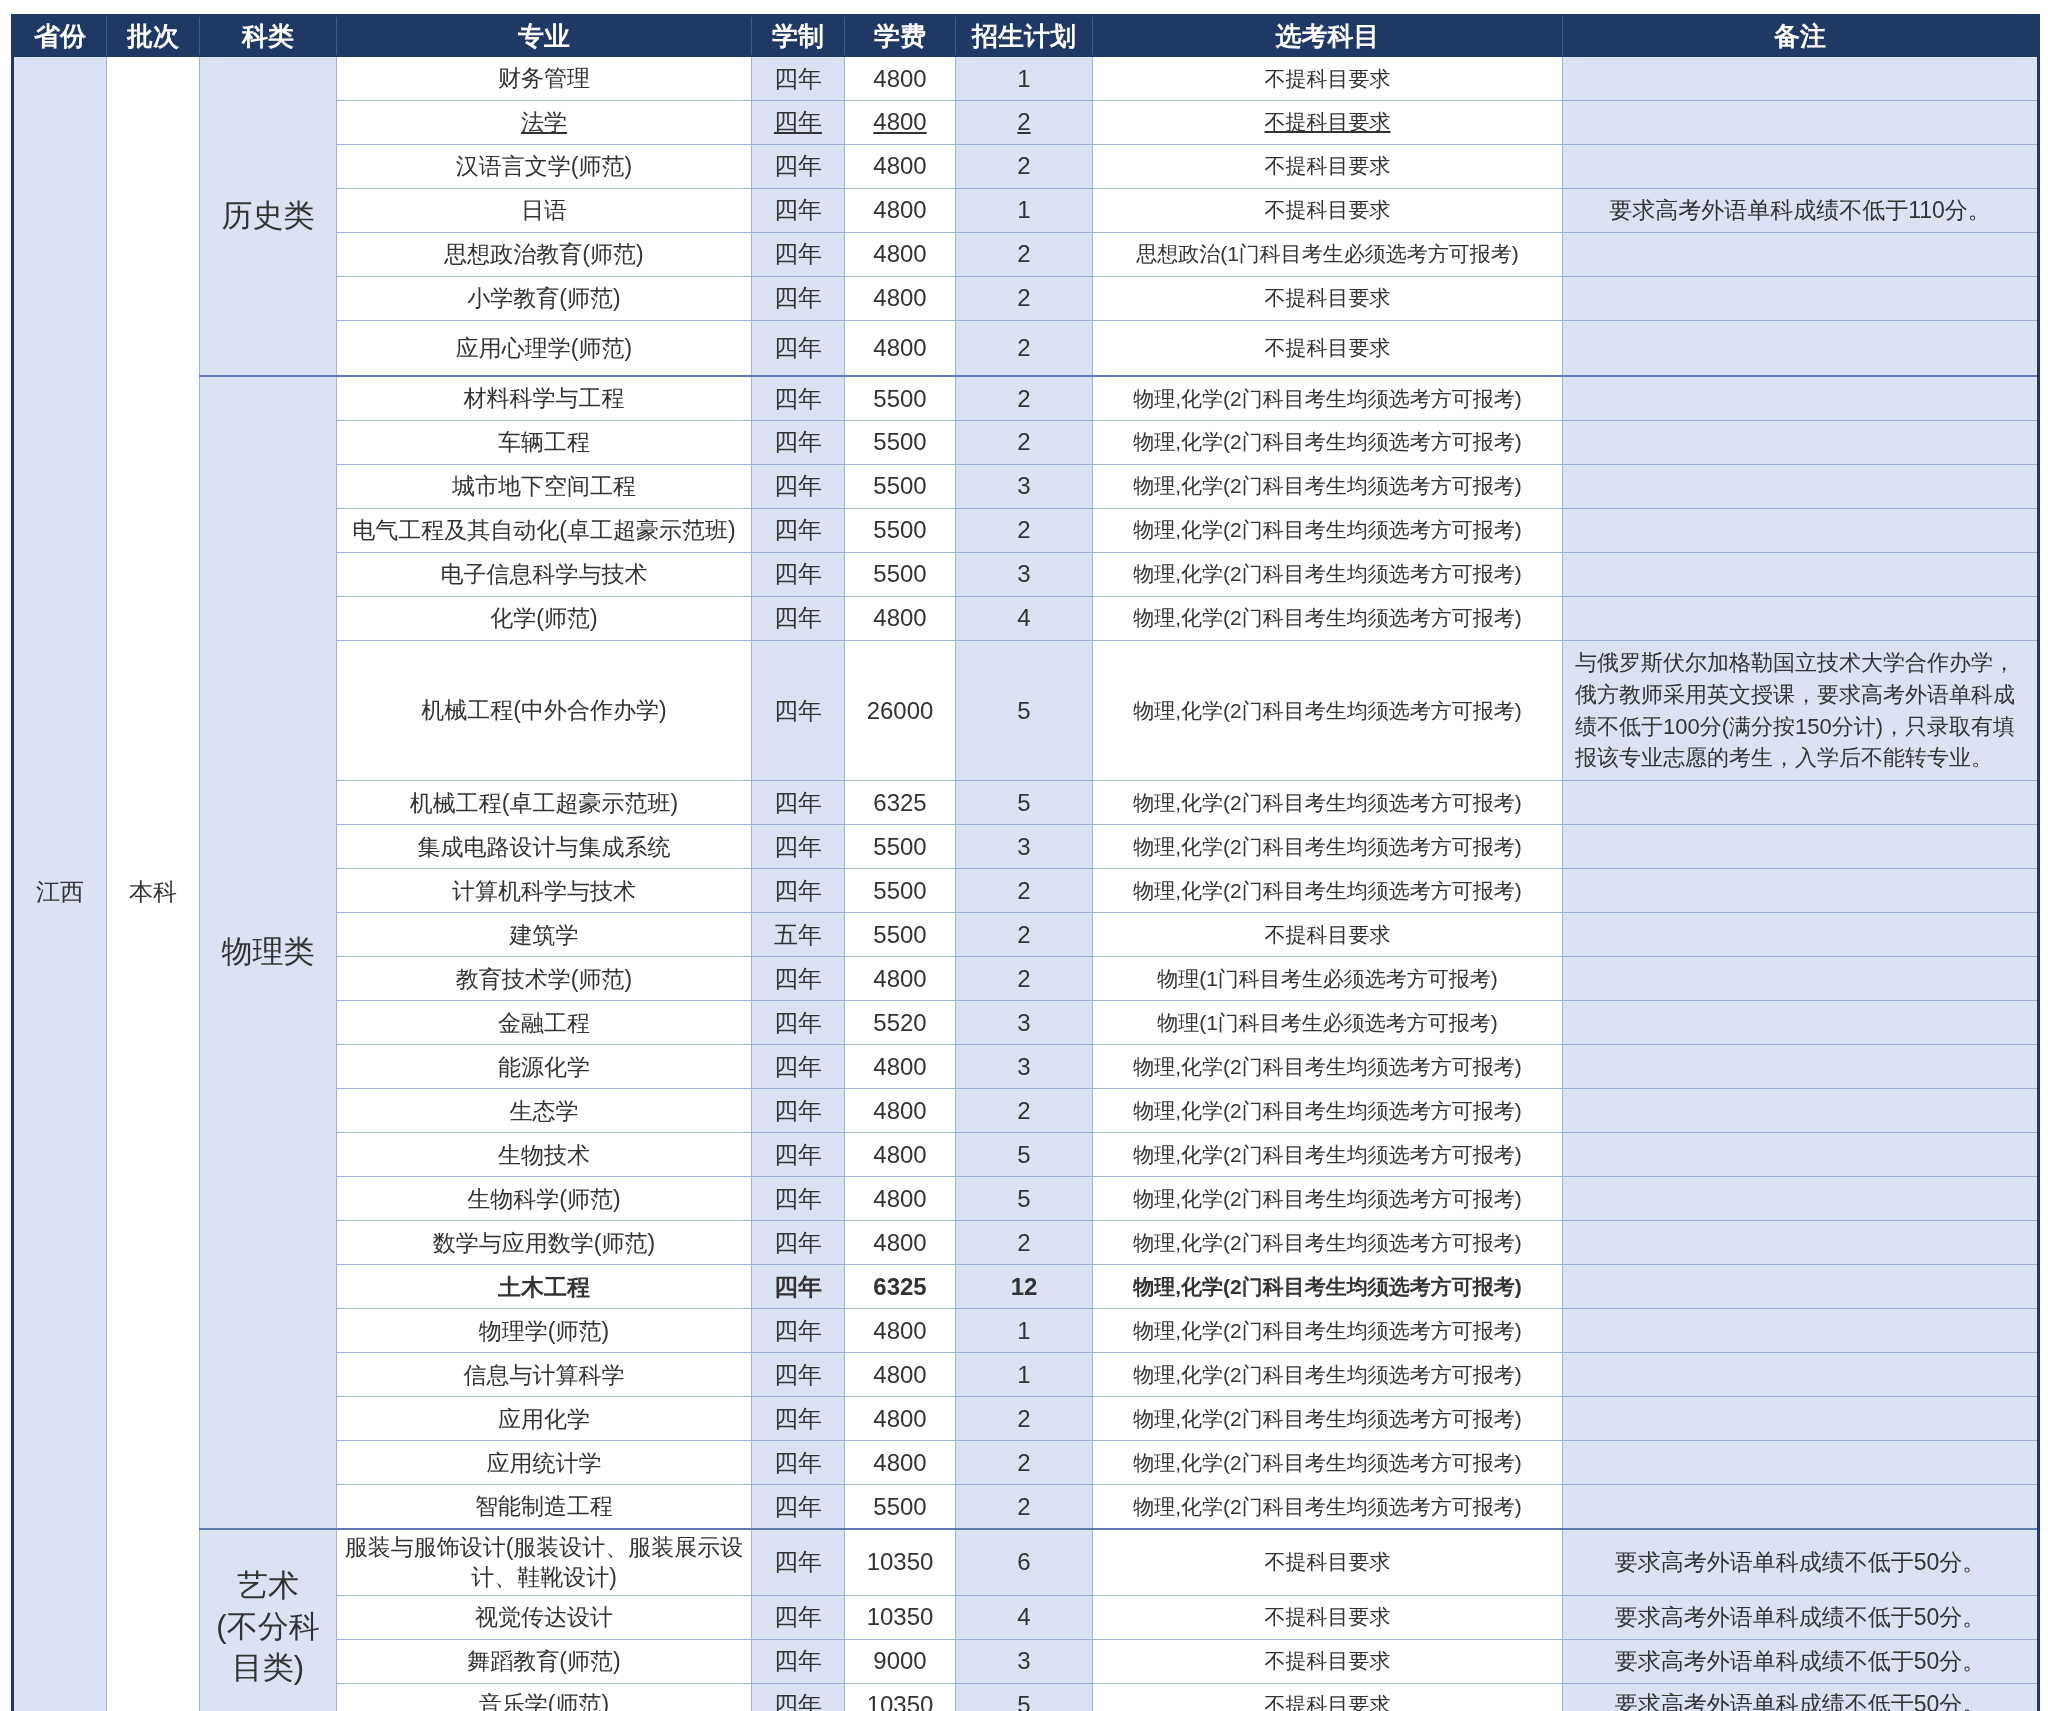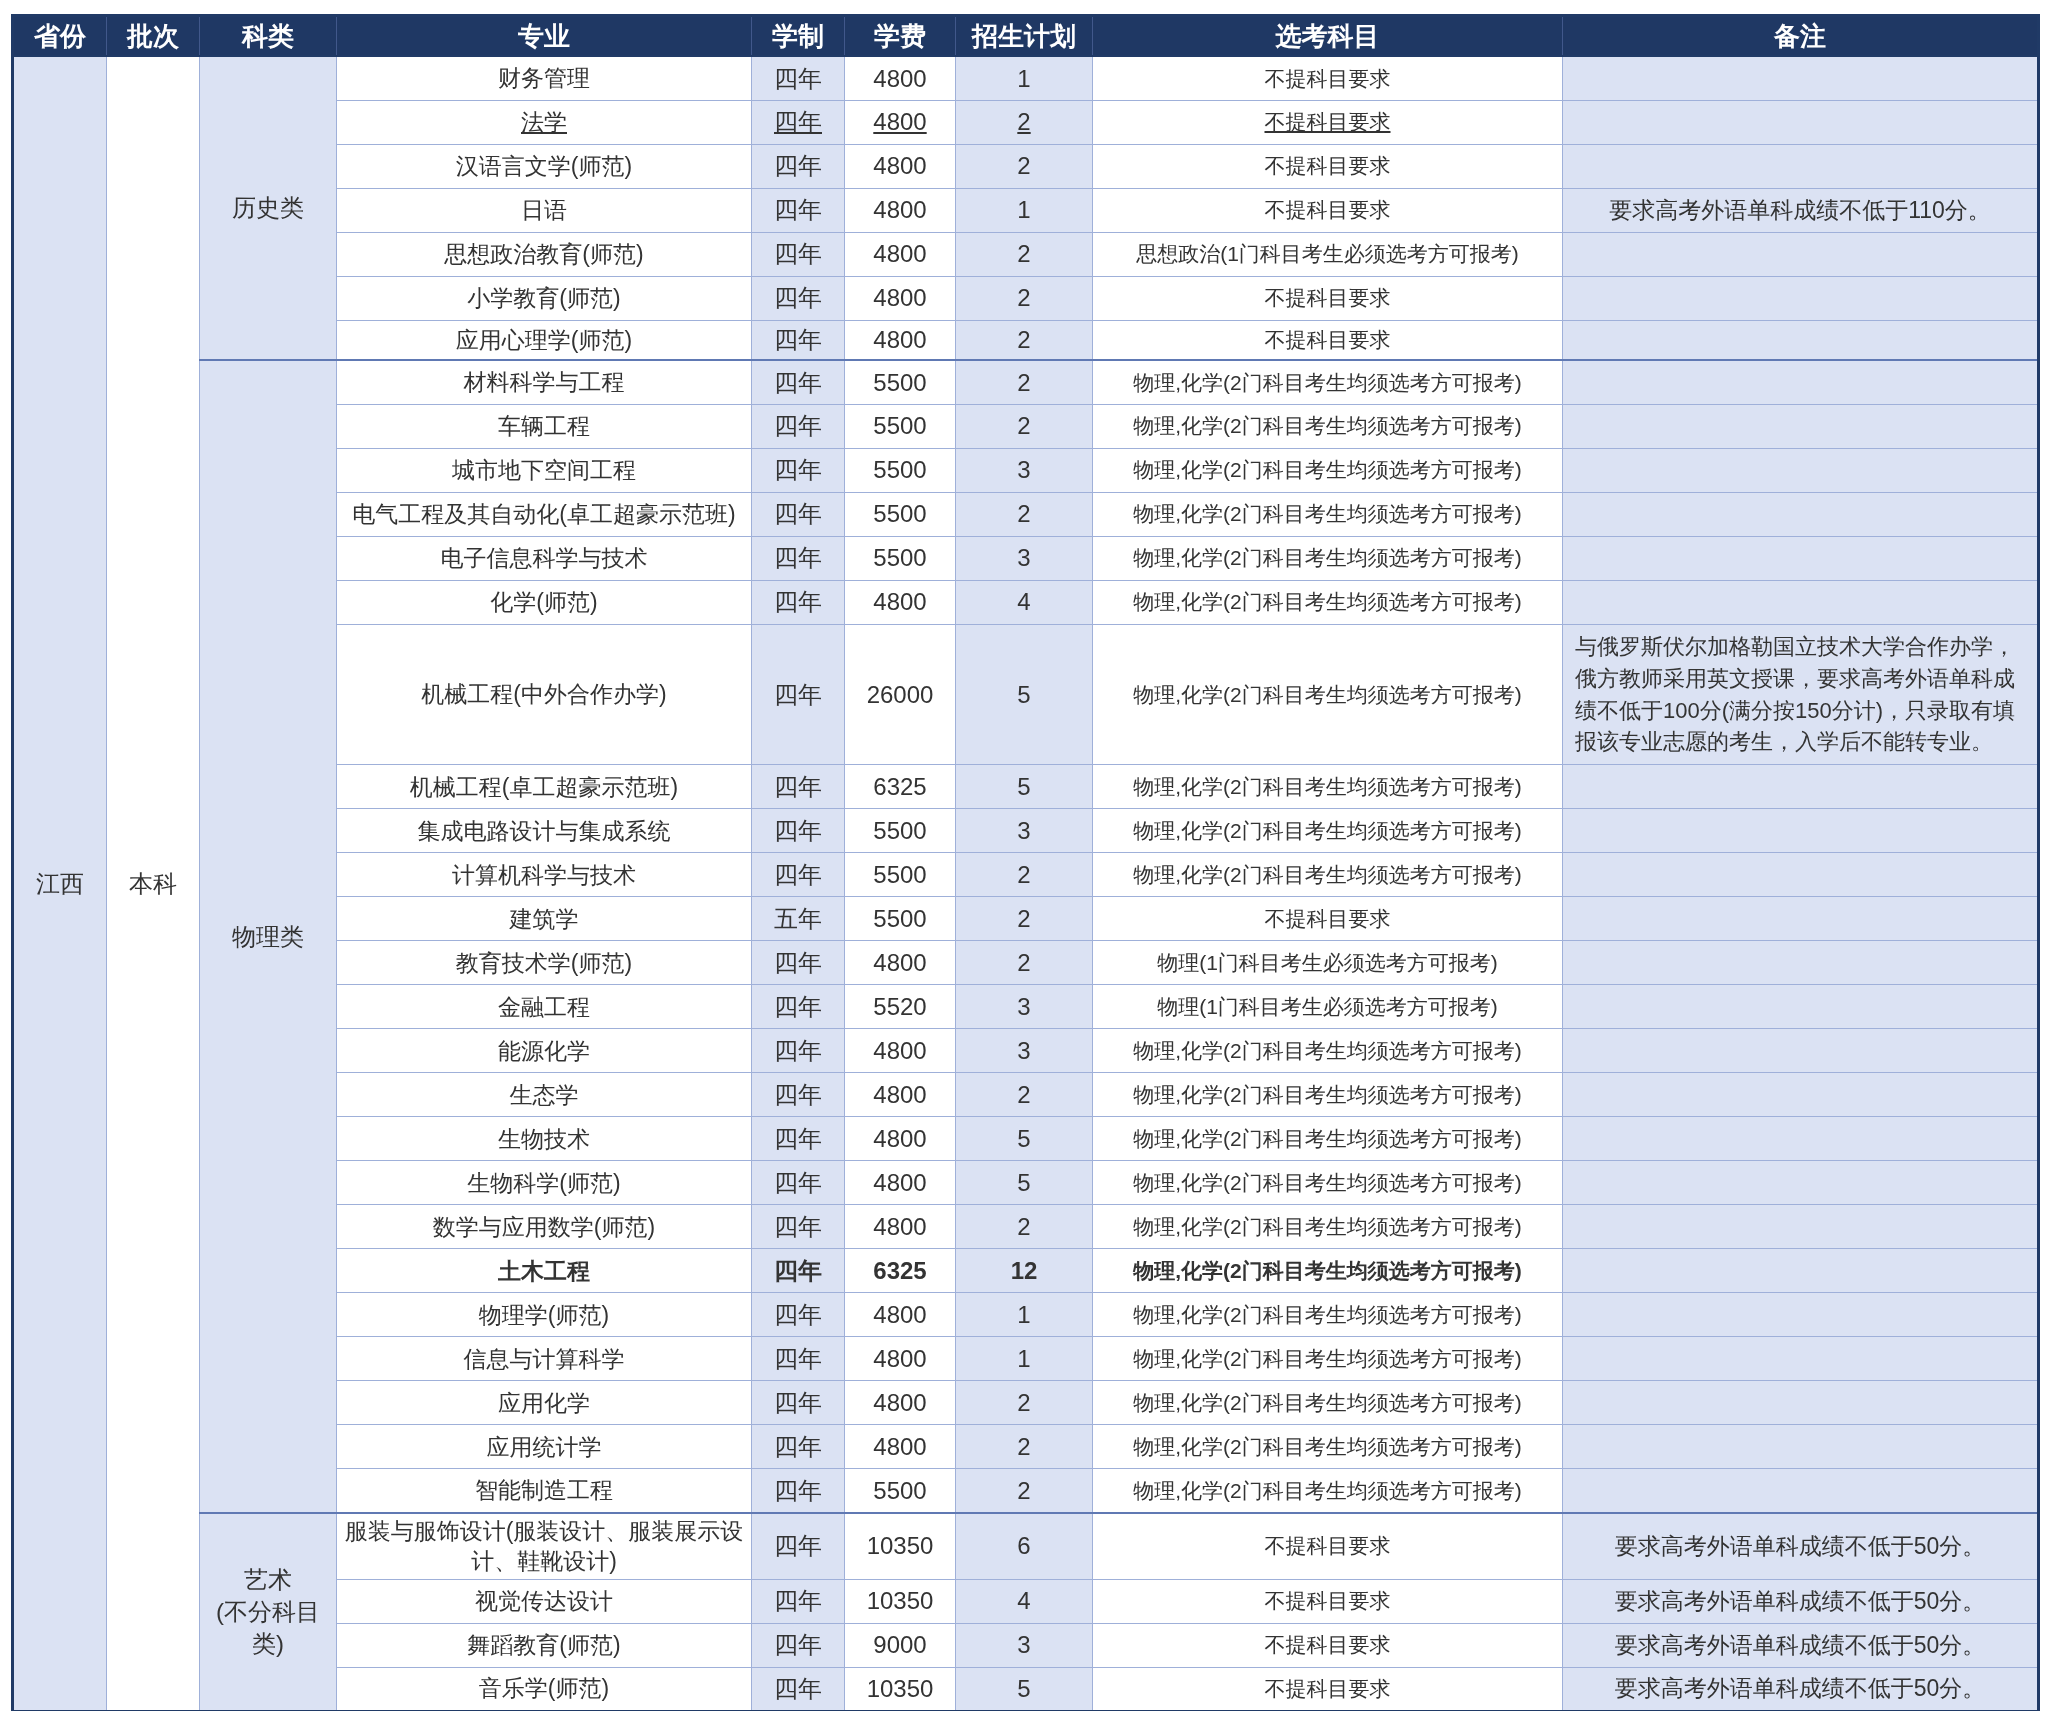--- a/index.html
+++ b/index.html
@@ -35,21 +35,21 @@
     border:1px solid var(--header-divider);
     border-top:none;
     border-bottom:2px solid var(--frame);
     padding:2px 0;
   }
   thead th:first-child{border-left:none;}
   thead th:last-child{border-right:none;}
   .c-stripe{background:var(--stripe);}
   .c-white{background:#ffffff;}
   tr.cat-start > td{border-top:2px solid var(--cat-sep);}
-  td.cell-category{white-space:pre-line;font-size:24px;margin-left:36px;}
+  td.cell-category{white-space:pre-line;font-size:31px;margin-left:36px;}
   td.cell-major{font-size:23px;}
   td.cell-subjects{font-size:21px;white-space:nowrap;}
   td.cell-note{font-size:23px;}
   td.cell-note.long{font-size:22px;text-align:left;padding:6px 12px;line-height:1.45;}
 </style>
 </head>
 <body>
 
 <table class="adm">
   <colgroup>
@@ -121,21 +121,21 @@
         <td class="c-stripe cell-note"></td>
       </tr>
       <tr style="height: 44px;">
         <td class="c-white cell-major">小学教育(师范)</td>
         <td class="c-stripe cell-years">四年</td>
         <td class="c-white cell-tuition">4800</td>
         <td class="c-stripe cell-plan">2</td>
         <td class="c-white cell-subjects">不提科目要求</td>
         <td class="c-stripe cell-note"></td>
       </tr>
-      <tr style="height: 40px;">
+      <tr style="height: 56px;">
         <td class="c-white cell-major">应用心理学(师范)</td>
         <td class="c-stripe cell-years">四年</td>
         <td class="c-white cell-tuition">4800</td>
         <td class="c-stripe cell-plan">2</td>
         <td class="c-white cell-subjects">不提科目要求</td>
         <td class="c-stripe cell-note"></td>
       </tr>
       <tr class="cat-start" style="height: 44px;">
         <td rowspan="24" class="c-stripe cell-category">物理类</td>
         <td class="c-white cell-major">材料科学与工程</td>

